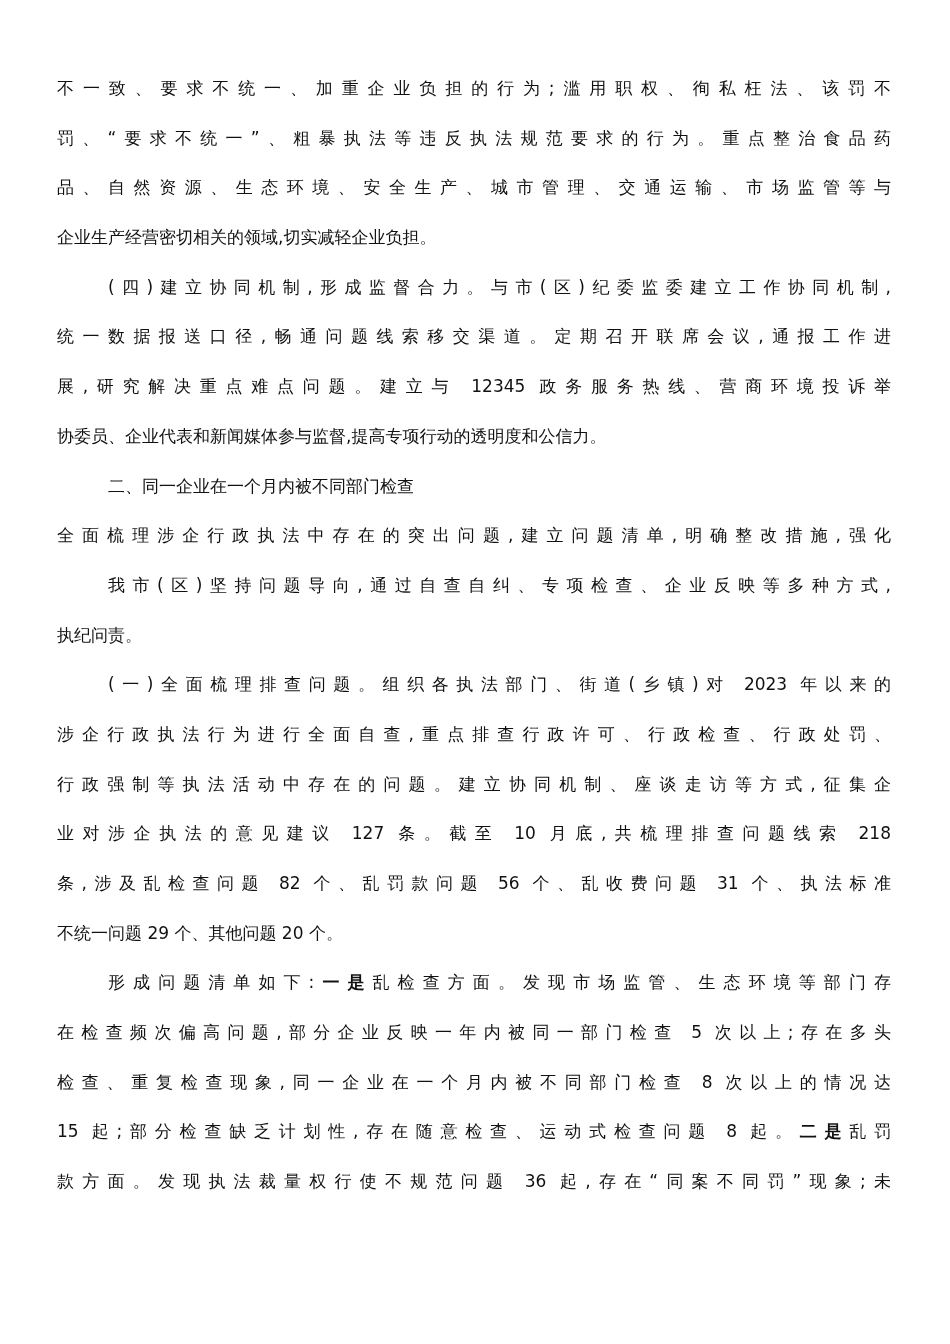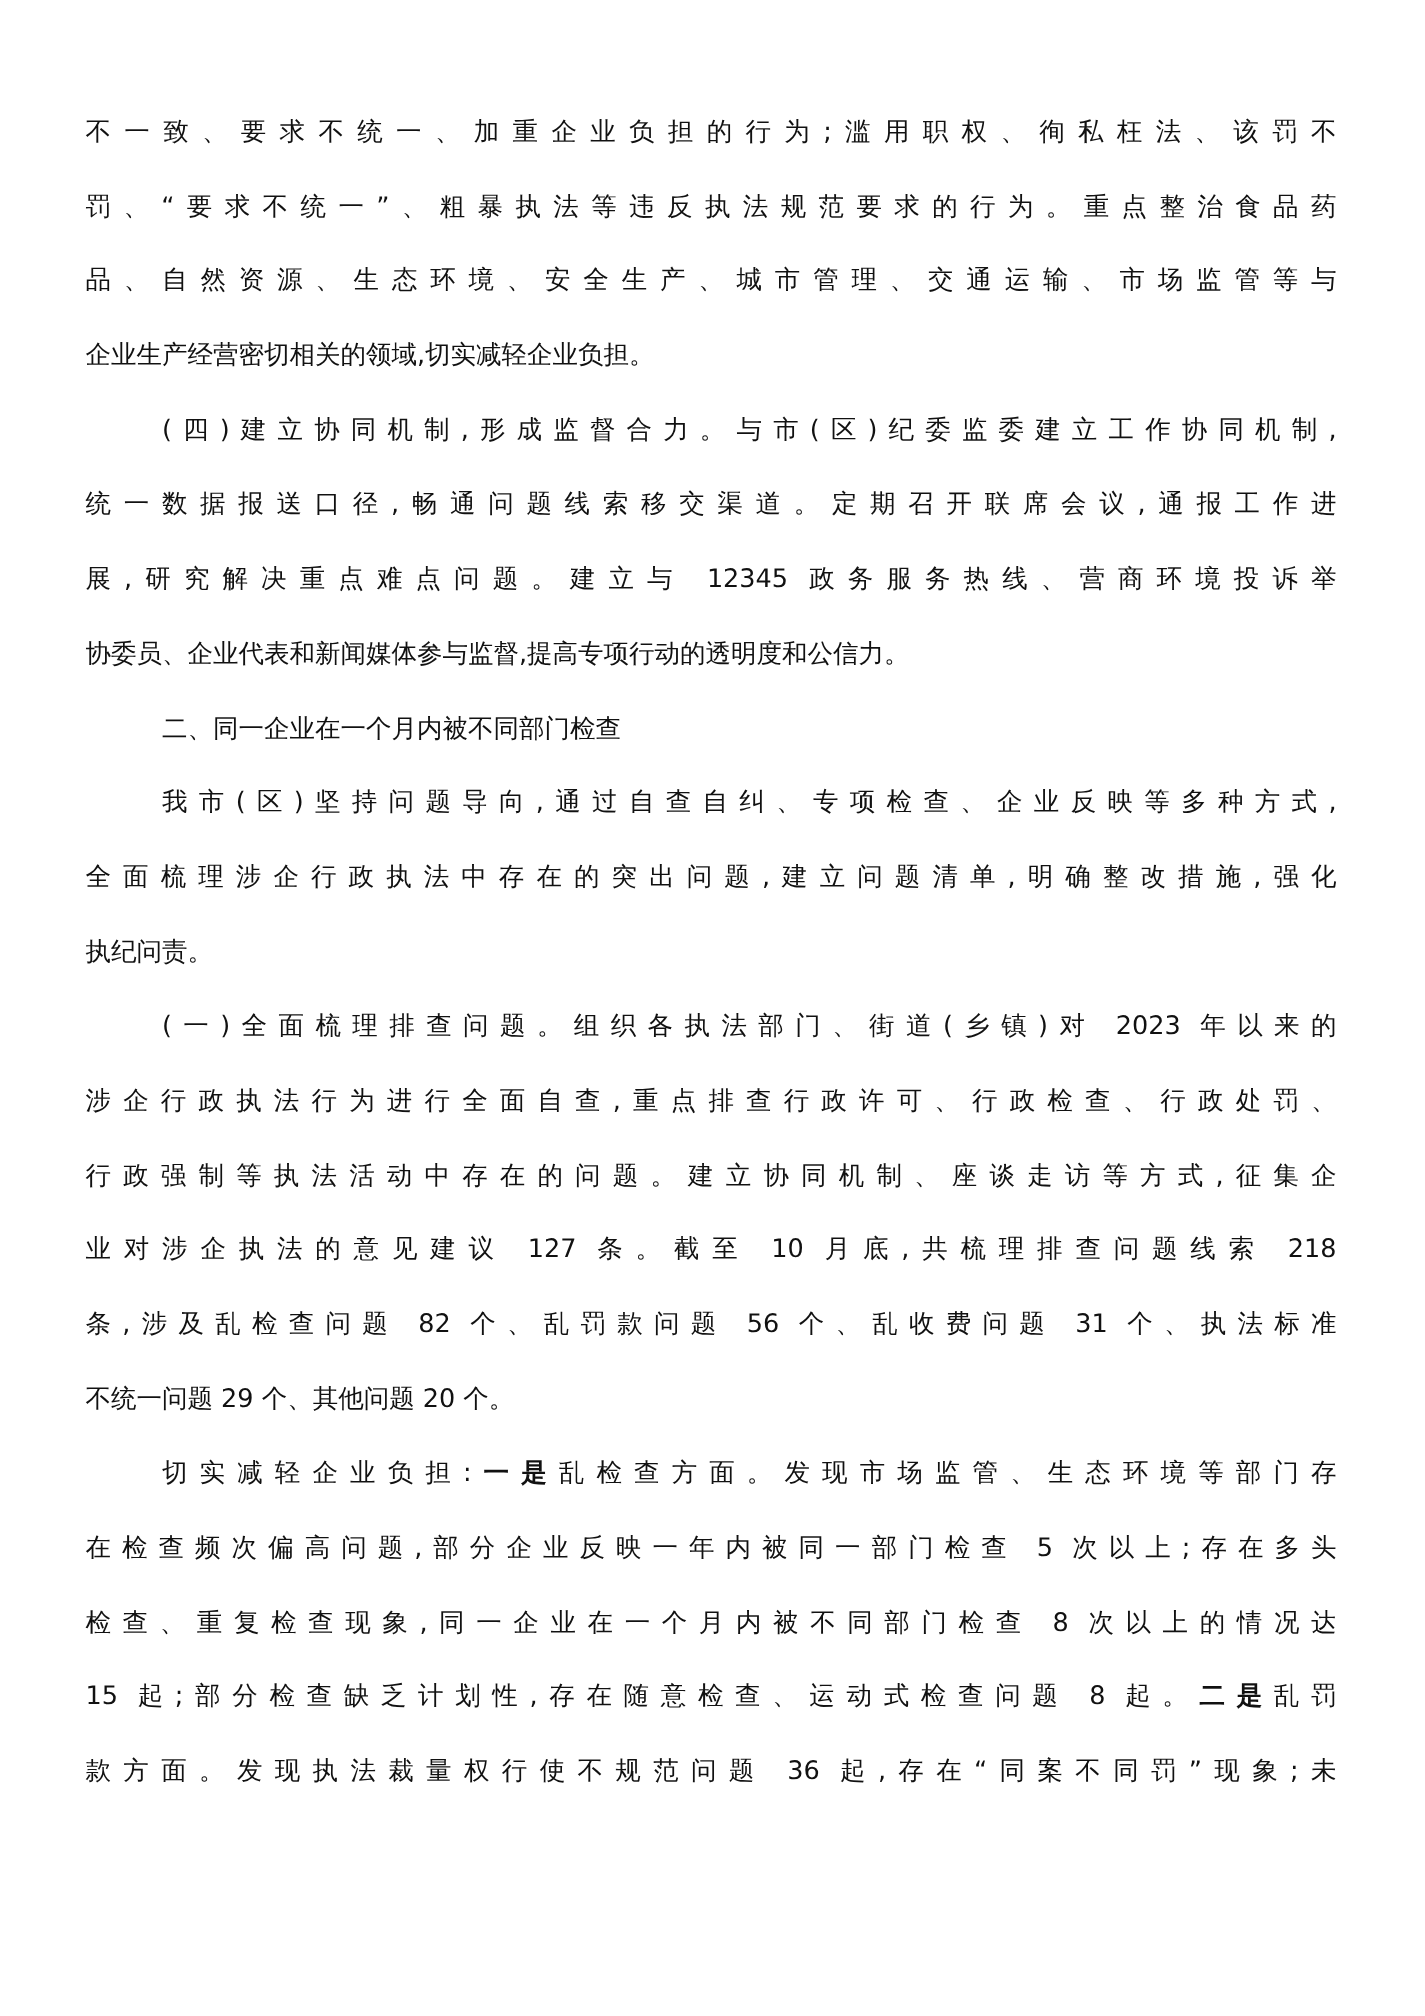--- a/index.html
+++ b/index.html
@@ -40,45 +40,45 @@
     font-weight: bold;
   }
 </style>
 </head>
 <body>
 
 <div class="page" id="page">
     <div>
       <div class="line" style="letter-spacing: 0px;"><span>不一致、要求不统一、加重企业负担的行为;滥用职权、徇私枉法、该罚不</span></div>
       <div class="line" style="letter-spacing: 0px;"><span>罚、“要求不统一”、粗暴执法等违反执法规范要求的行为。重点整治食品药</span></div>
-      <div class="line" style="letter-spacing: 0px;"><span>品、自然资源、生态环境、安全生产、城市管理、交通运输、市场监管等与</span></div>
+      <div class="line" style="letter-spacing: 0px; font-family: Liberation Serif, serif;"><span>品、自然资源、生态环境、安全生产、城市管理、交通运输、市场监管等与</span></div>
       <div class="line last"><span>企业生产经营密切相关的领域,切实减轻企业负担。</span></div>
     </div>
     <div>
       <div class="line indent" style="letter-spacing: 0px;"><span>(四)建立协同机制,形成监督合力。与市(区)纪委监委建立工作协同机制,</span></div>
       <div class="line" style="letter-spacing: 0px;"><span>统一数据报送口径,畅通问题线索移交渠道。定期召开联席会议,通报工作进</span></div>
       <div class="line" style="letter-spacing: 0px;"><span>展,研究解决重点难点问题。建立与 12345 政务服务热线、营商环境投诉举</span></div>
       <div class="line last"><span>协委员、企业代表和新闻媒体参与监督,提高专项行动的透明度和公信力。</span></div>
     </div>
     <div>
       <div class="line indent last"><span>二、同一企业在一个月内被不同部门检查</span></div>
     </div>
     <div>
+      <div class="line" style="letter-spacing: 0px;"><span>全面梳理涉企行政执法中存在的突出问题,建立问题清单,明确整改措施,强化</span></div>
       <div class="line indent" style="letter-spacing: 0px;"><span>我市(区)坚持问题导向,通过自查自纠、专项检查、企业反映等多种方式,</span></div>
-      <div class="line" style="letter-spacing: 0px;"><span>全面梳理涉企行政执法中存在的突出问题,建立问题清单,明确整改措施,强化</span></div>
       <div class="line last"><span>执纪问责。</span></div>
     </div>
     <div>
       <div class="line indent" style="letter-spacing: 0px;"><span>(一)全面梳理排查问题。组织各执法部门、街道(乡镇)对 2023 年以来的</span></div>
       <div class="line" style="letter-spacing: 0px;"><span>涉企行政执法行为进行全面自查,重点排查行政许可、行政检查、行政处罚、</span></div>
       <div class="line" style="letter-spacing: 0px;"><span>行政强制等执法活动中存在的问题。建立协同机制、座谈走访等方式,征集企</span></div>
       <div class="line" style="letter-spacing: 0px;"><span>业对涉企执法的意见建议 127 条。截至 10 月底,共梳理排查问题线索 218</span></div>
       <div class="line" style="letter-spacing: 0px;"><span>条,涉及乱检查问题 82 个、乱罚款问题 56 个、乱收费问题 31 个、执法标准</span></div>
       <div class="line last"><span>不统一问题 29 个、其他问题 20 个。</span></div>
     </div>
     <div>
-      <div class="line indent" style="letter-spacing: -0.00100806px;"><span>切实减轻企业负担:</span><b>一是</b><span>乱检查方面。发现市场监管、生态环境等部门存</span></div>
+      <div class="line indent" style="letter-spacing: -0.00100806px;"><span>形成问题清单如下:</span><b>一是</b><span>乱检查方面。发现市场监管、生态环境等部门存</span></div>
       <div class="line" style="letter-spacing: 0px;"><span>在检查频次偏高问题,部分企业反映一年内被同一部门检查 5 次以上;存在多头</span></div>
       <div class="line" style="letter-spacing: 0px;"><span>检查、重复检查现象,同一企业在一个月内被不同部门检查 8 次以上的情况达</span></div>
       <div class="line" style="letter-spacing: -0.000422297px;"><span>15 起;部分检查缺乏计划性,存在随意检查、运动式检查问题 8 起。</span><b>二是</b><span>乱罚</span></div>
       <div class="line" style="letter-spacing: 0px;"><span>款方面。发现执法裁量权行使不规范问题 36 起,存在“同案不同罚”现象;未</span></div>
     </div>
   </div>
 
 </body></html>

